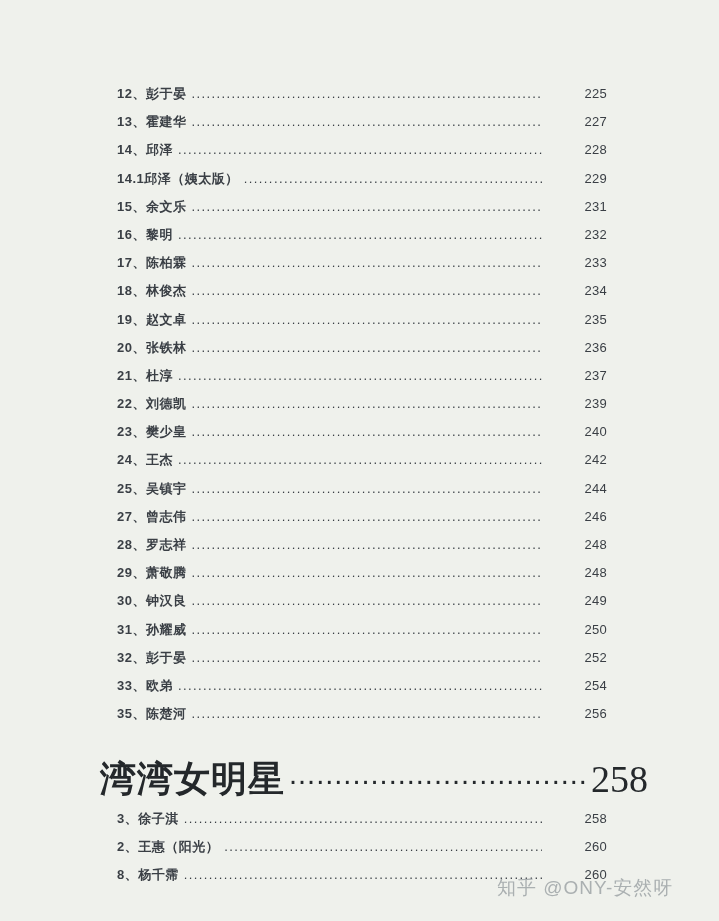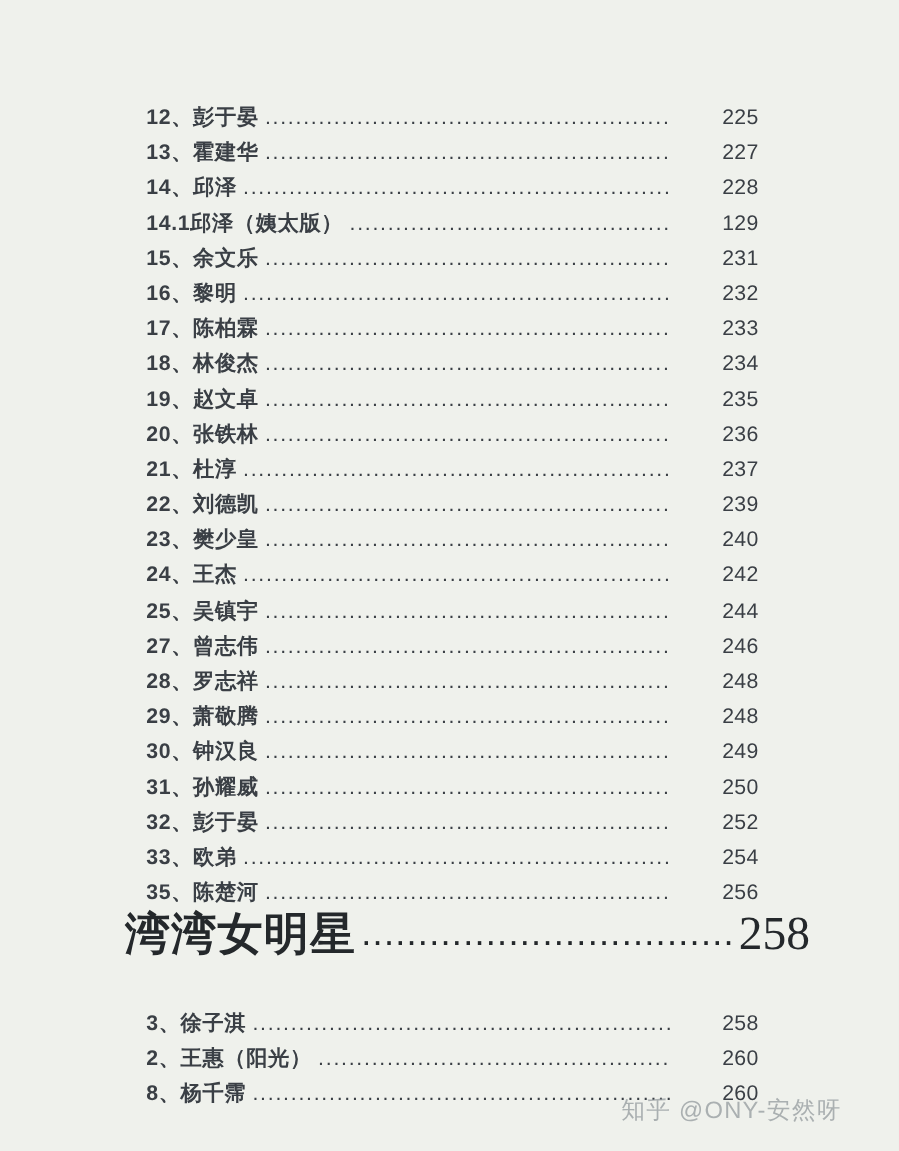--- a/index.html
+++ b/index.html
@@ -21,21 +21,21 @@
     width: 490px;
   }
   .toc-top { top: 80px; }
   .toc-bottom { top: 805px; }
 
   .toc-row {
     display: flex;
     align-items: flex-start;
     height: 28.2px;
     line-height: 28.2px;
-    font-size: 17px;
+    font-size: 13px;
   }
 
   .toc-label {
     white-space: nowrap;
     font-weight: 600;
     letter-spacing: 0.5px;
   }
 
   .toc-leader {
     flex: 1;
@@ -54,25 +54,25 @@
     white-space: nowrap;
     font-weight: 400;
     letter-spacing: 0.3px;
     margin-left: 40px;
   }
 
   .heading-row {
     position: absolute;
     left: 100px;
     width: 548px;
-    top: 720px;
+    top: 752px;
     height: 54px;
     line-height: 54px;
     display: flex;
-    align-items: flex-start;
+    align-items: flex-end;
     color: var(--heading, #24282b);
   }
   .heading-label {
     font-size: 36px;
     font-weight: 700;
     letter-spacing: 1px;
     white-space: nowrap;
   }
   .heading-leader {
     flex: 1;
@@ -122,21 +122,21 @@
         <span class="toc-page">227</span>
       </div>
       <div class="toc-row">
         <span class="toc-label">14、邱泽</span>
         <span class="toc-leader"></span>
         <span class="toc-page">228</span>
       </div>
       <div class="toc-row">
         <span class="toc-label">14.1邱泽（姨太版）</span>
         <span class="toc-leader"></span>
-        <span class="toc-page">129</span>
+        <span class="toc-page">229</span>
       </div>
       <div class="toc-row">
         <span class="toc-label">15、余文乐</span>
         <span class="toc-leader"></span>
         <span class="toc-page">231</span>
       </div>
       <div class="toc-row">
         <span class="toc-label">16、黎明</span>
         <span class="toc-leader"></span>
         <span class="toc-page">232</span>

